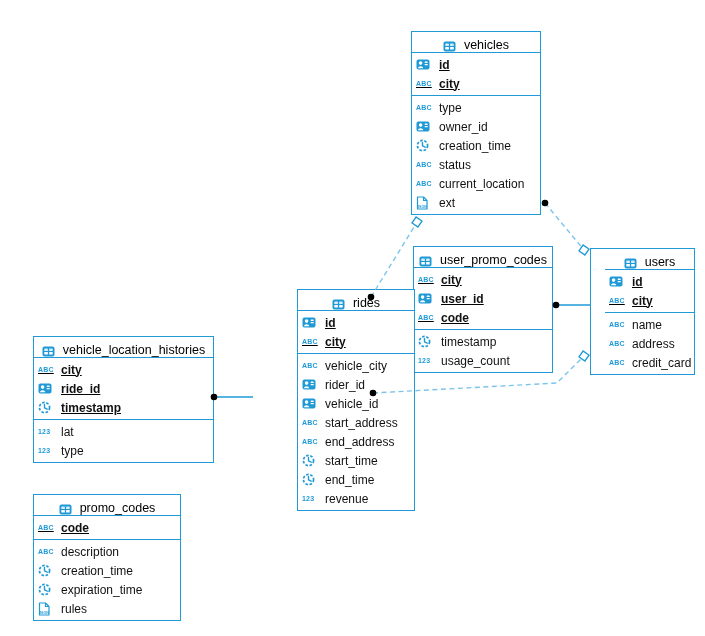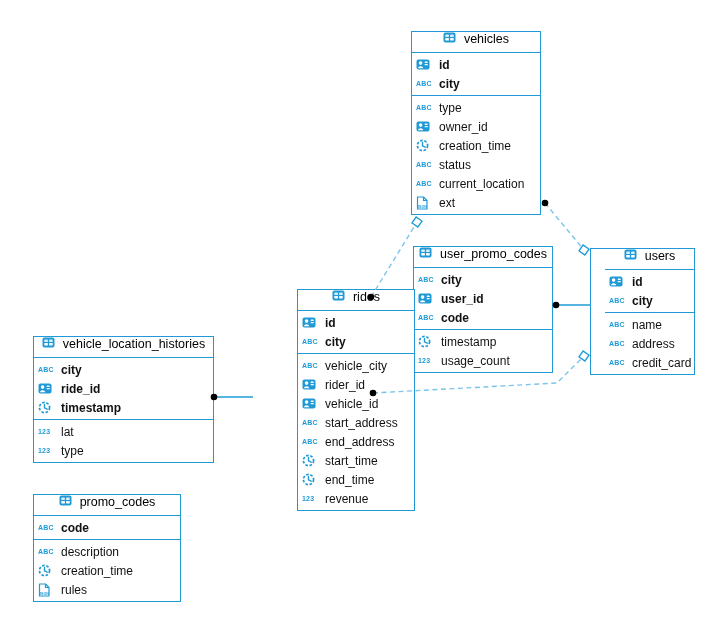--- a/index.html
+++ b/index.html
@@ -13,31 +13,31 @@
   }
   .entity {
     position: absolute;
     box-sizing: border-box;
     background: #ffffff;
     border: 1.5px solid #1f9ad6;
     z-index: 2;
   }
   .entity-header {
     display: flex;
-    align-items: flex-start;
+    align-items: flex-end;
     justify-content: center;
     gap: 8px;
     height: 20px;
     border-bottom: 1.5px solid #1f9ad6;
     font-size: 12.5px;
     color: #000000;
     white-space: nowrap;
   }
   .section { padding: 2px 0; }
-  .section-pk { border-bottom: 1.5px solid #1f9ad6; }
+  .section-pk { border-bottom: 1.5px solid #1f9ad6; text-decoration: underline; }
   .col-row {
     display: flex;
     align-items: center;
     height: 19px;
     padding: 0 4px 0 4px;
     gap: 4px;
     font-size: 12px;
     color: #111111;
     white-space: nowrap;
   }
@@ -482,20 +482,29 @@
             <span class="type-icon-cell">
               <svg width="13" height="13" viewBox="0 0 13 13">
                 <circle cx="6.5" cy="6.5" r="5.1" fill="none" stroke="#1f9ad6" stroke-width="1.7" stroke-dasharray="2.6 1.6"></circle>
                 <path d="M6.5 6.9 L6.5 3.4 M6.5 6.9 L9.2 8.2" stroke="#1f9ad6" stroke-width="1.4" stroke-linecap="round" fill="none"></path>
               </svg>
             </span>
             <span class="col-label">creation_time</span>
           </div>
           <div class="col-row">
             <span class="type-icon-cell">
+              <svg width="13" height="13" viewBox="0 0 13 13">
+                <circle cx="6.5" cy="6.5" r="5.1" fill="none" stroke="#1f9ad6" stroke-width="1.7" stroke-dasharray="2.6 1.6"></circle>
+                <path d="M6.5 6.9 L6.5 3.4 M6.5 6.9 L9.2 8.2" stroke="#1f9ad6" stroke-width="1.4" stroke-linecap="round" fill="none"></path>
+              </svg>
+            </span>
+            <span class="col-label">expiration_time</span>
+          </div>
+          <div class="col-row">
+            <span class="type-icon-cell">
               <svg width="12" height="14" viewBox="0 0 12 14">
                 <path d="M1.5 1 h6 l3.5 3.5 V13 H1.5 Z" fill="#fff" stroke="#1f9ad6" stroke-width="1.2" stroke-linejoin="round"></path>
                 <path d="M7.5 1 v3.5 H11" fill="none" stroke="#1f9ad6" stroke-width="1.2"></path>
                 <text x="6" y="12.3" text-anchor="middle" font-size="3.6" font-weight="bold" fill="#1f9ad6" font-family="Liberation Sans, sans-serif">JSON</text>
               </svg>
             </span>
             <span class="col-label">rules</span>
           </div>
         </div>
       </div>

